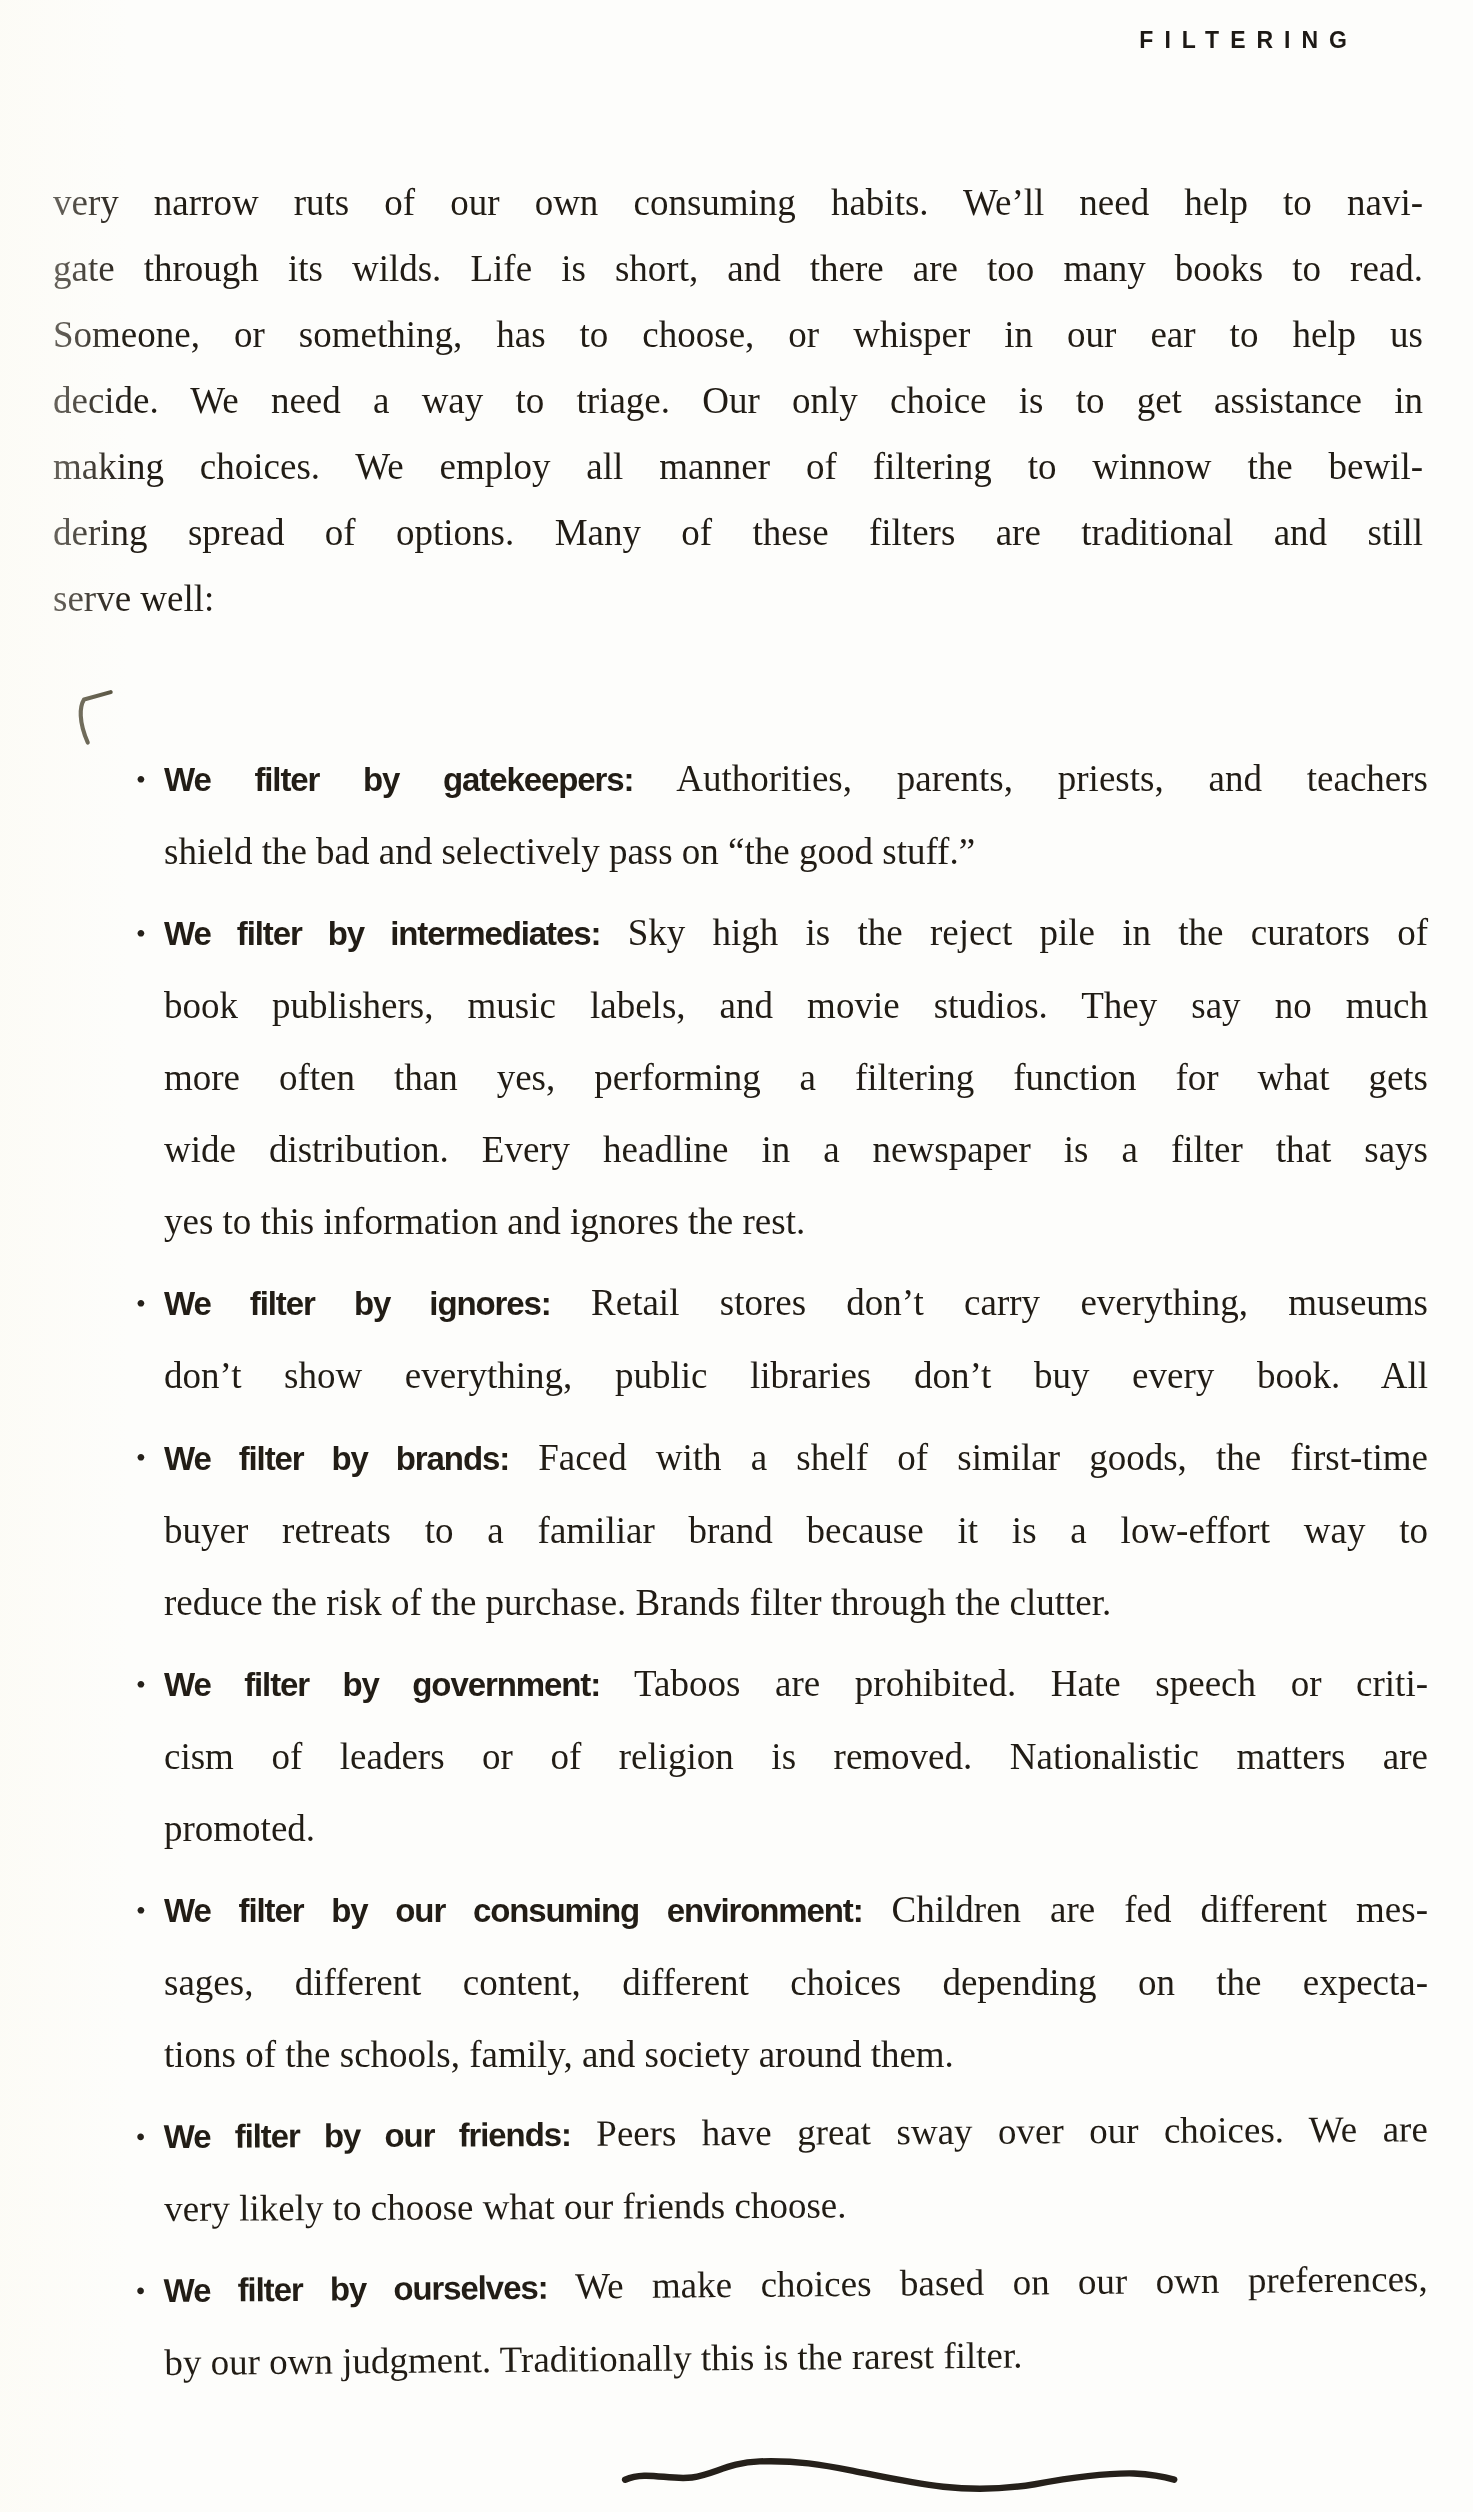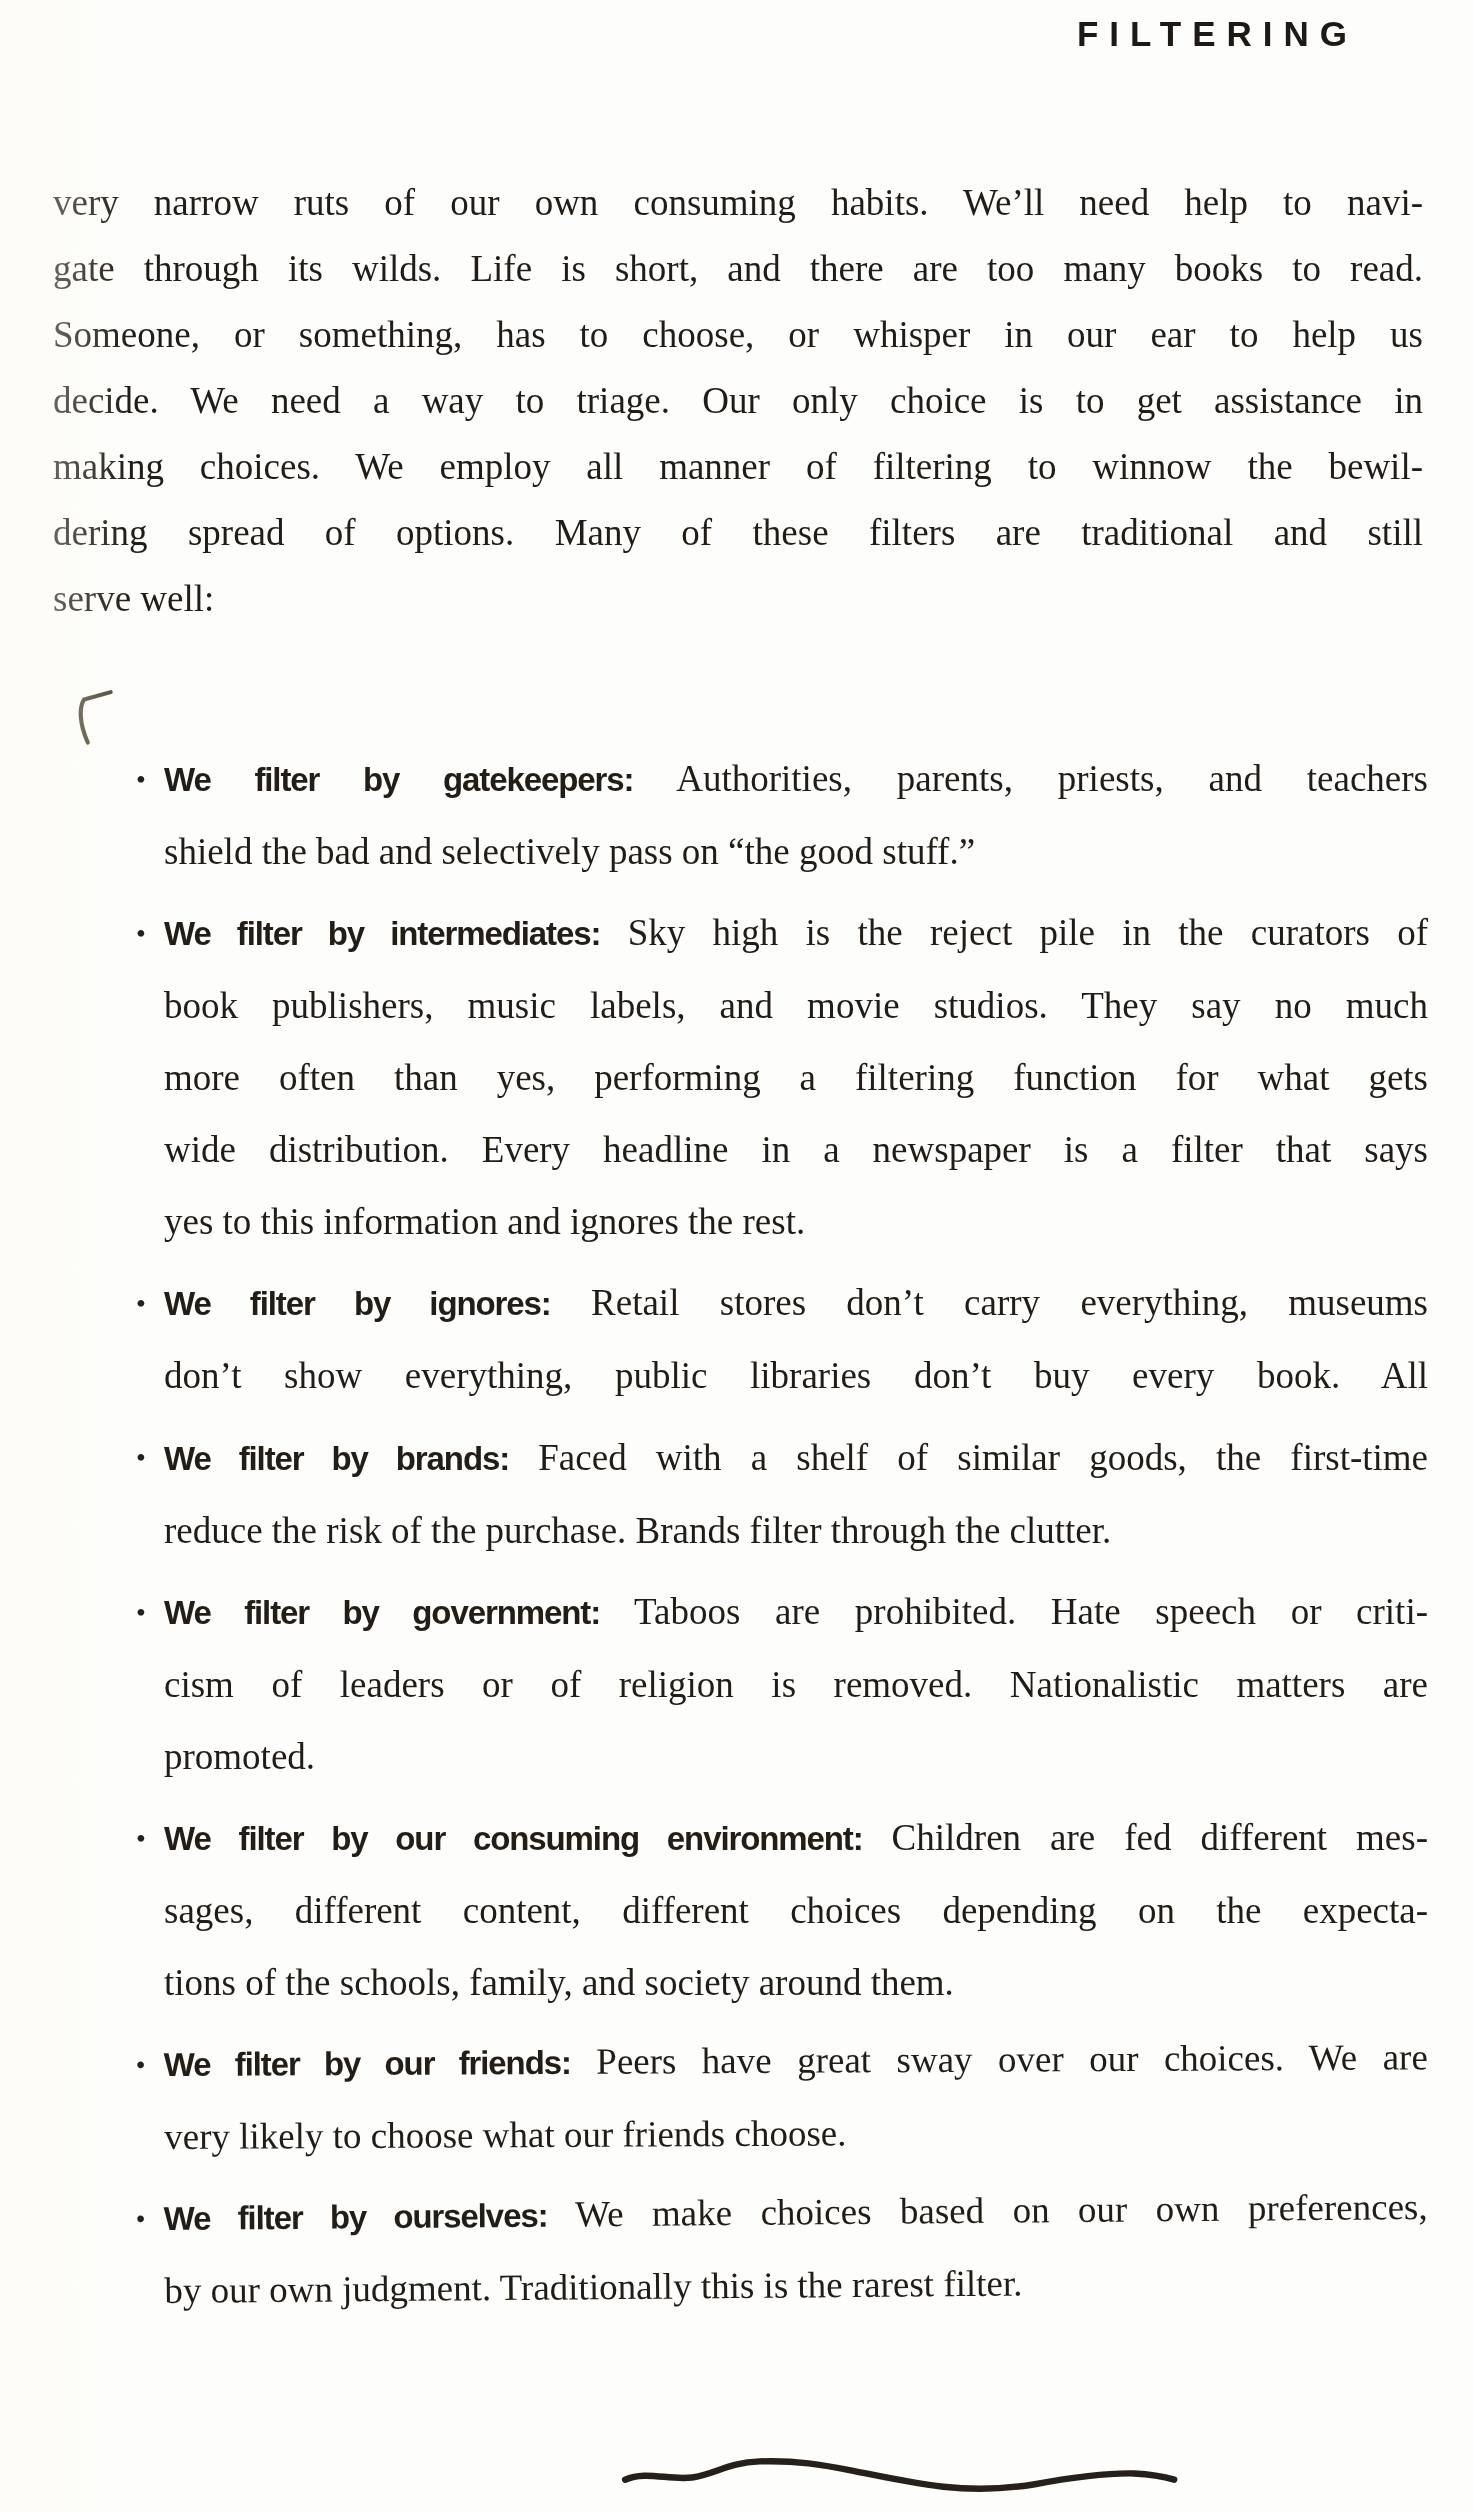--- a/index.html
+++ b/index.html
@@ -8,25 +8,25 @@
     width: 1474px;
     height: 2512px;
     background: #fdfdfb;
     overflow: hidden;
     color: #211c15;
     font-family: "Liberation Serif", serif;
   }
   
   .running-header {
     position: absolute;
-    top: 14px;
+    top: 27px;
     right: 116px;
     font-family: "Liberation Sans", sans-serif;
     font-weight: 700;
-    font-size: 35px;
+    font-size: 23px;
     letter-spacing: 11px;
     color: #1d1915;
   }
   
   .intro {
     position: absolute;
     top: 170px;
     left: 53px;
     width: 1370px;
     font-size: 37px;
@@ -125,20 +125,21 @@
       </div>
       <div class="ln j">don’t show everything, public libraries don’t buy every book. All</div>
     </div>
 
     <div class="bullet">
       <div class="ln j">
         <span class="dot">•</span>
         <span class="lead">We filter by brands:</span>
         <span>Faced with a shelf of similar goods, the first-time</span>
       </div>
+      <div class="ln j">buyer retreats to a familiar brand because it is a low-effort way to</div>
       <div class="ln">reduce the risk of the purchase. Brands filter through the clutter.</div>
     </div>
 
     <div class="bullet">
       <div class="ln j">
         <span class="dot">•</span>
         <span class="lead">We filter by government:</span>
         <span>Taboos are prohibited. Hate speech or criti-</span>
       </div>
       <div class="ln j">cism of leaders or of religion is removed. Nationalistic matters are</div>

